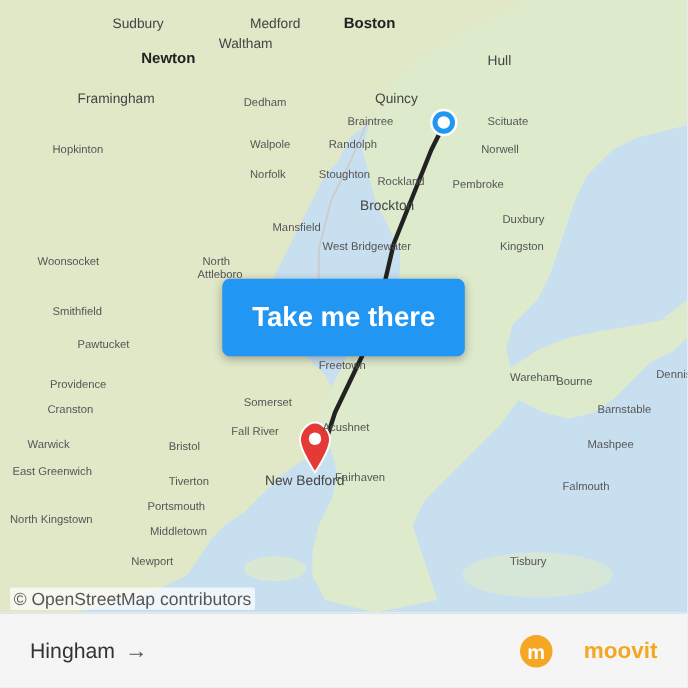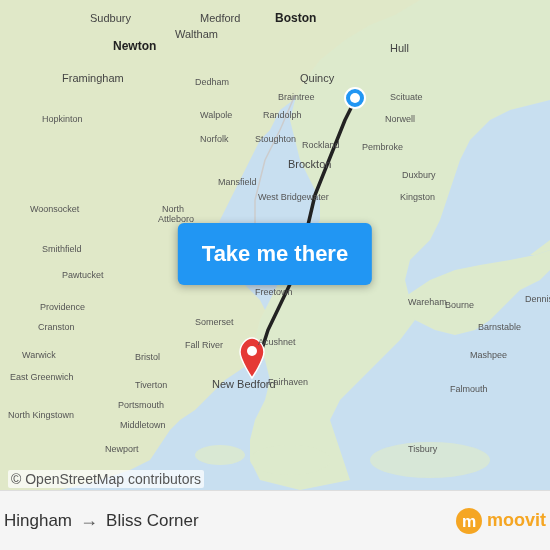--- a/index.html
+++ b/index.html
@@ -43,21 +43,21 @@
     }
 
     #bottom-bar {
       width: 550px;
       height: 60px;
       background: #f5f5f5;
       border-top: 1px solid #ddd;
       display: flex;
       align-items: center;
       justify-content: space-between;
-      padding: 0 4px;
+      padding: 0 24px;
     }
 
     #route-info {
       display: flex;
       align-items: center;
       gap: 8px;
       font-size: 17px;
       color: #333;
       font-weight: 500;
     }
@@ -75,20 +75,21 @@
 
     #moovit-icon {
       width: 28px;
       height: 28px;
     }
 
     #moovit-text {
       font-size: 18px;
       font-weight: bold;
       color: #f5a623;
+      margin-left: 20px;
     }
 
     #copyright {
       position: absolute;
       bottom: 62px;
       left: 8px;
       font-size: 14px;
       color: #555;
       background: rgba(255,255,255,0.7);
       padding: 1px 3px;
@@ -205,21 +206,20 @@
   <button id="take-me-there-btn">Take me there</button>
 
 </div>
 
 <div id="copyright">© OpenStreetMap contributors</div>
 
 <div id="bottom-bar">
   <div id="route-info">
     <span>Hingham</span>
     <span id="route-arrow">→</span>
-    <span>Bliss Corner</span>
   </div>
   <div id="moovit-logo">
 
     <svg id="moovit-icon" viewBox="0 0 28 28">
       <circle cx="14" cy="14" r="13" fill="#f5a623"></circle>
       <text x="14" y="20" text-anchor="middle" font-size="16" font-weight="bold" fill="white" font-family="Arial">m</text>
     </svg>
     <span id="moovit-text">moovit</span>
   </div>
 </div>

